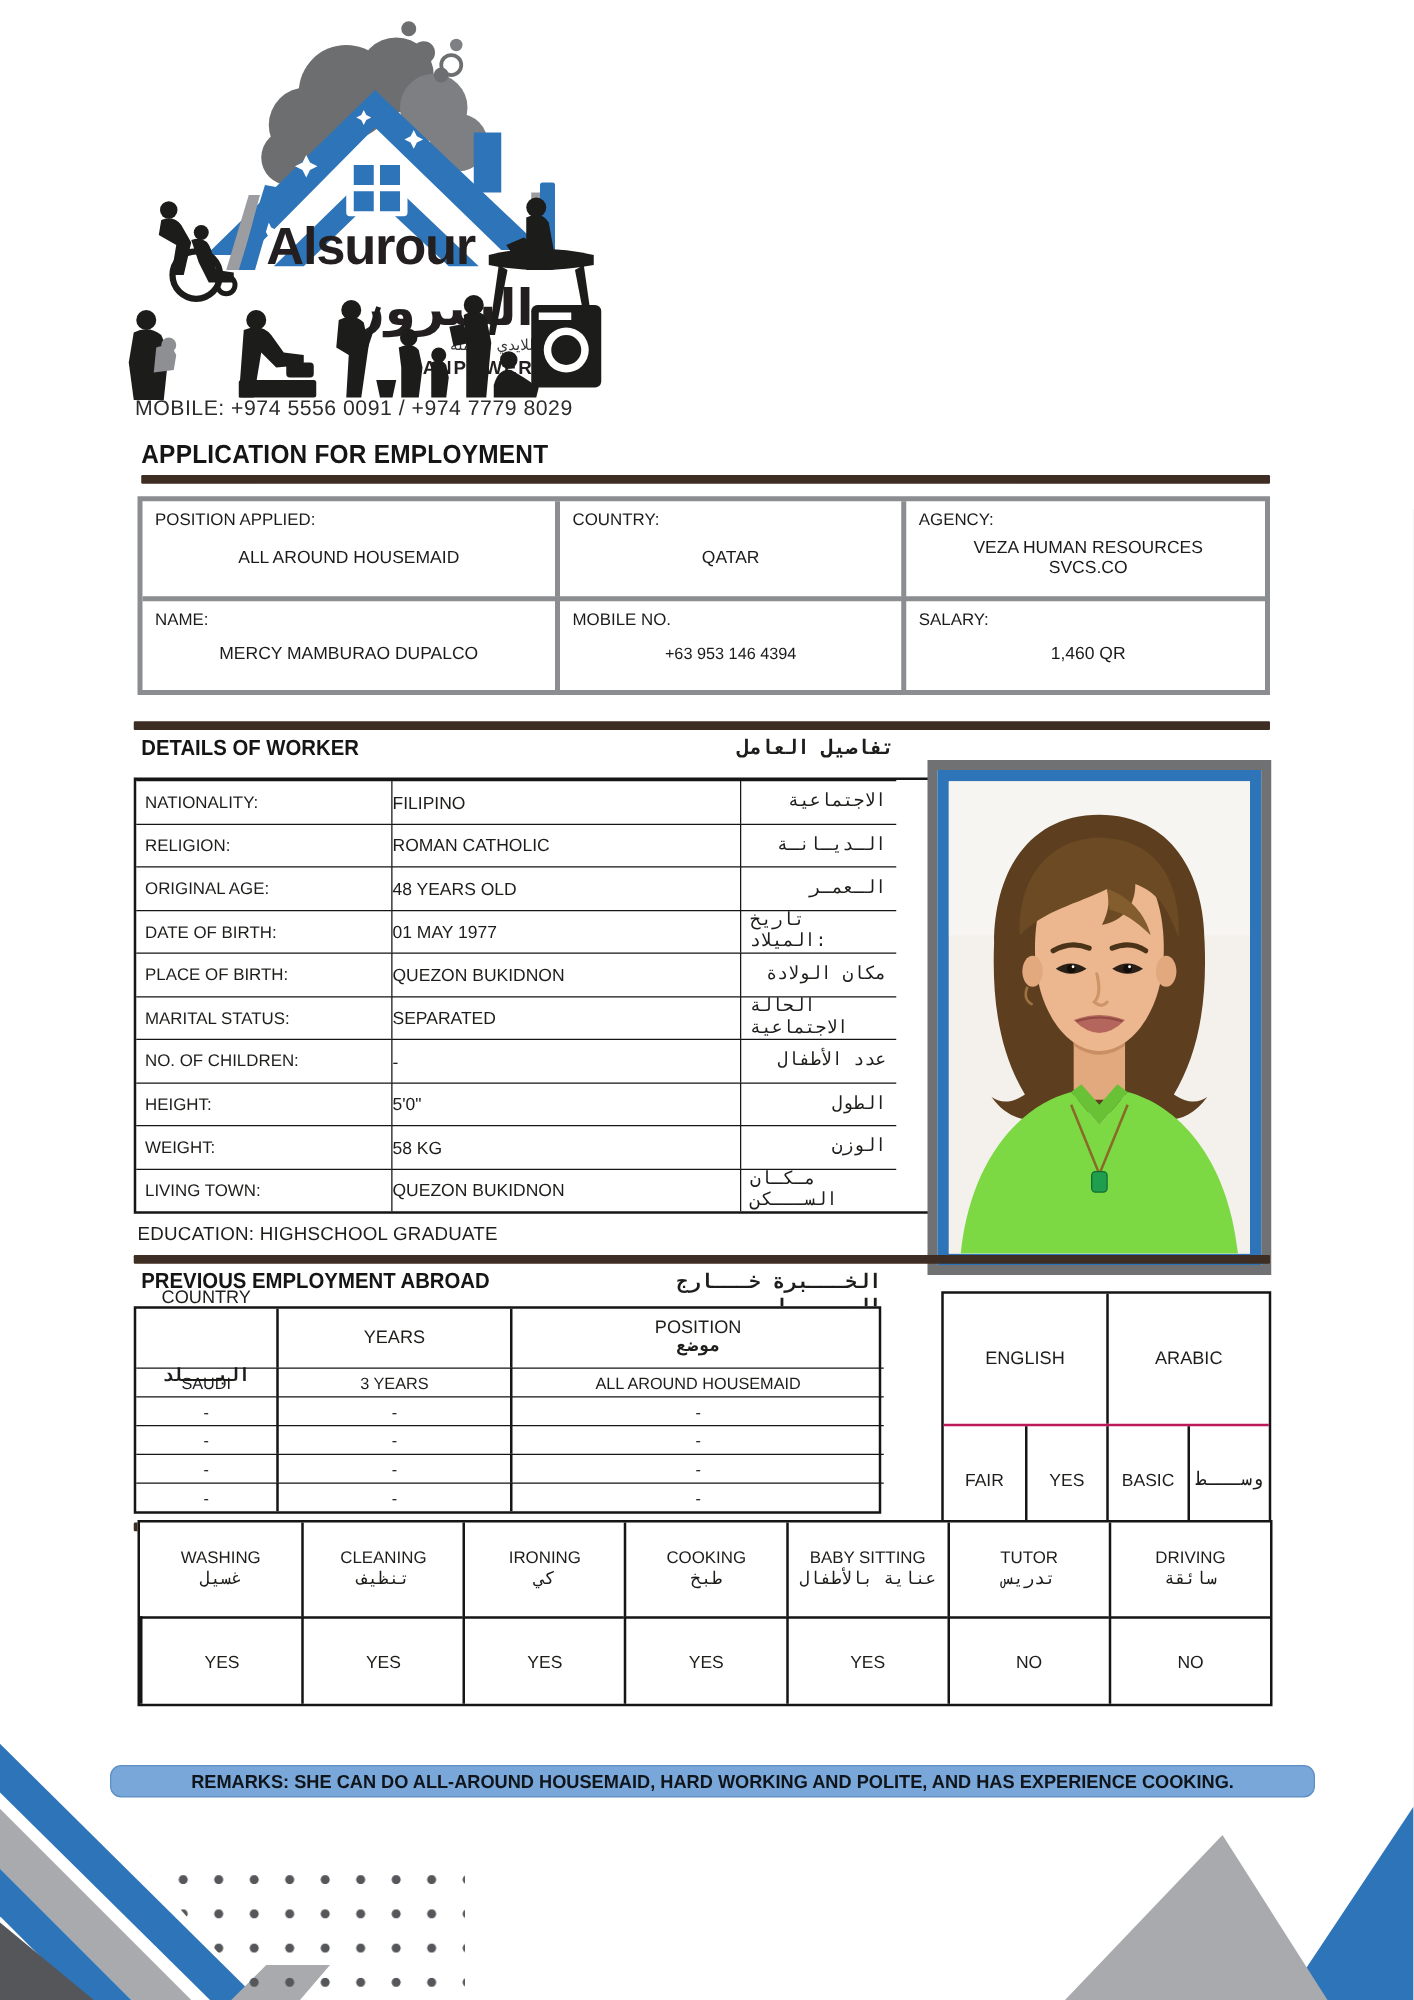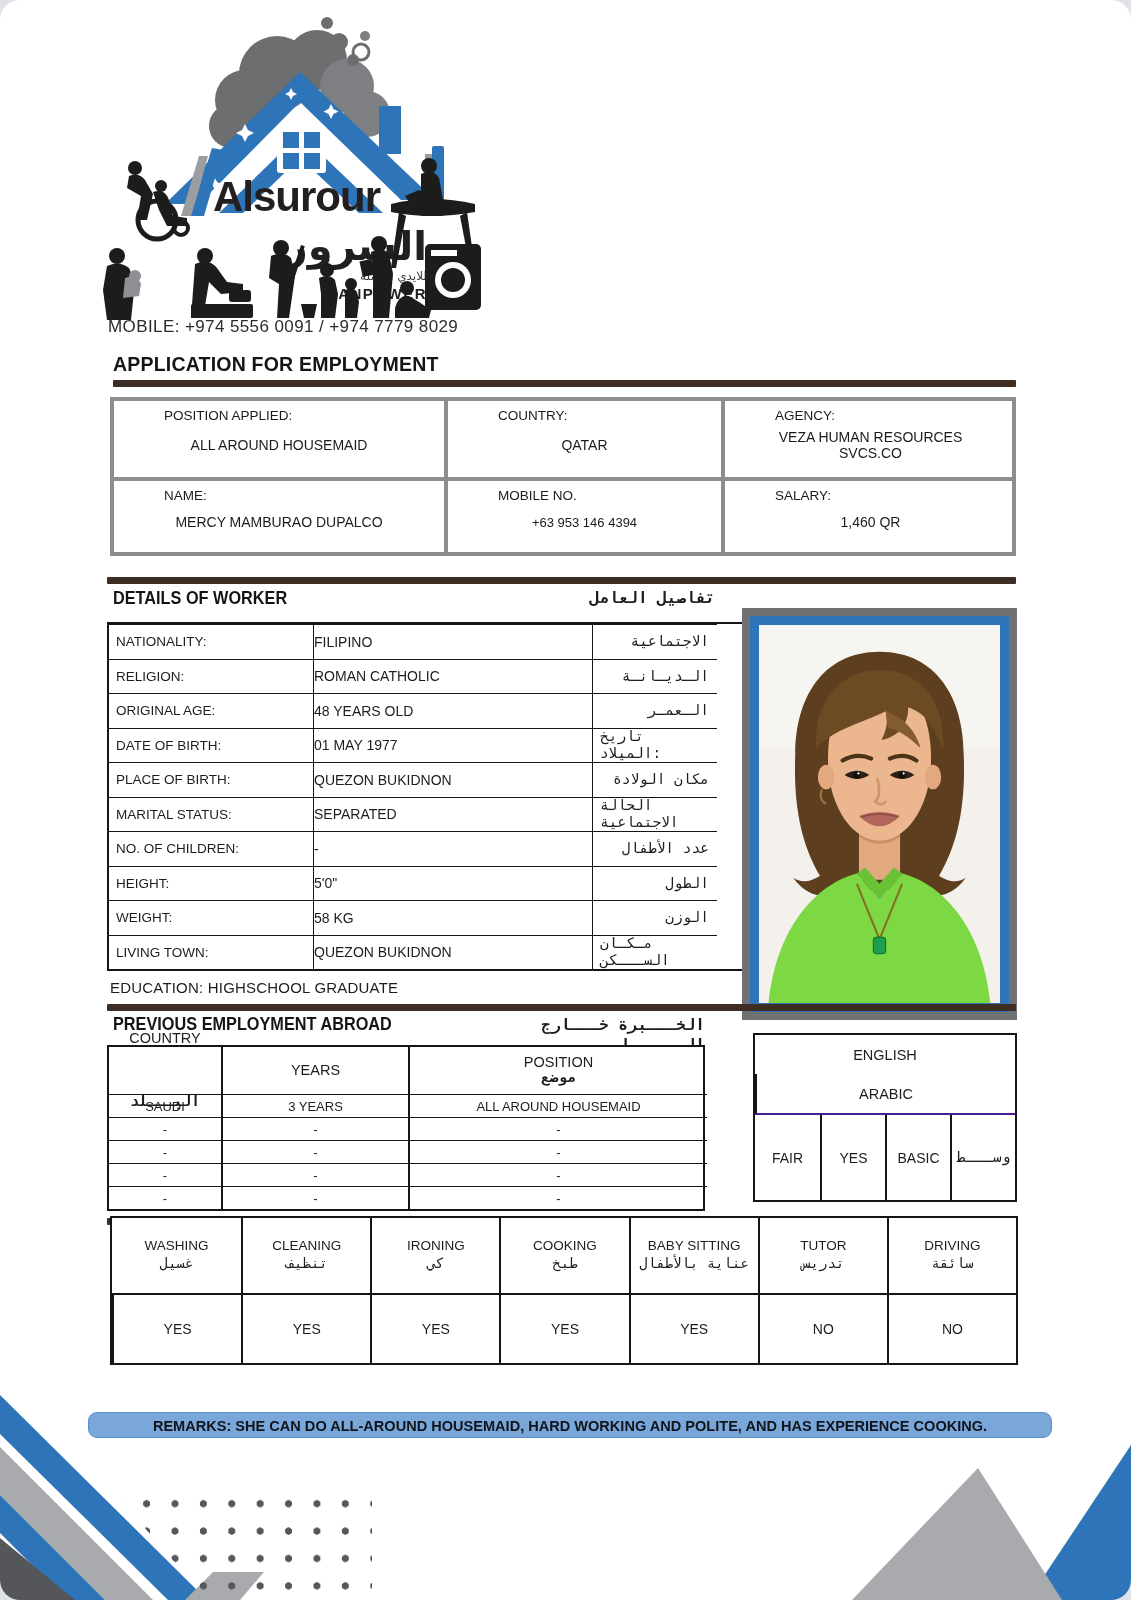--- a/index.html
+++ b/index.html
@@ -7,39 +7,39 @@
     --frame-gray:#6f7173;
     --border-gray:#8b8d90;
     --rule-brown:#3d2d23;
     --ink:#1d1d1b;
     --remarks-blue:#7aa7d9;
     --stripe-gray:#a8aaad;
     --dark-corner:#55565a;
   }
   *{margin:0;padding:0;box-sizing:border-box;}
   body{background:#dfe2e6;font-family:"Liberation Sans",sans-serif;color:var(--ink);}
-  .page{position:relative;width:1131px;height:1600px;background:#ffffff;margin:0 auto;overflow:hidden;border-radius:20px;}
+  .page{position:relative;width:1131px;height:1600px;background:#ffffff;margin:0 auto;overflow:hidden;}
   .abs{position:absolute;}
   .ar{font-family:Liberation Mono, monospace;}
   .condensed{transform:scaleX(.93);transform-origin:left center;}
   
   .mobile-line{left:108px;top:317px;font-size:17px;letter-spacing:.4px;color:#2c2c2c;}
   .h1{left:113px;top:352px;font-size:21px;font-weight:800;letter-spacing:.2px;color:#151515;}
   .rule{height:7px;background:var(--rule-brown);border-radius:1px;}
   .sec-title{font-size:17.5px;font-weight:800;color:#151515;}
   .sec-title-ar{font-size:16px;font-weight:700;text-align:right;}
   
   .t1{left:110px;top:397px;width:906px;height:159px;display:grid;
       grid-template-columns:330px 277px 295px;grid-template-rows:1fr 1fr;
       border:4px solid var(--border-gray);background:#fff;}
   .t1-cell{border-left:4px solid var(--border-gray);border-top:4px solid var(--border-gray);
       display:flex;flex-direction:column;padding:7px 10px 4px 10px;}
   .t1-cell.first-col{border-left:none;}
   .t1-cell.first-row{border-top:none;}
-  .t1-label{font-size:13.5px;color:#1b1b1b;margin-left:40px;}
+  .t1-label{font-size:13.5px;color:#1b1b1b;}
   .t1-value{flex:1;display:flex;align-items:center;justify-content:center;text-align:center;
       font-size:14px;color:#1b1b1b;padding-bottom:6px;}
   
   .t2{left:107px;top:622px;width:710px;display:grid;grid-template-columns:204px 279px 125px;
       grid-auto-rows:34.5px;border:2.5px solid #151515;background:#fff;}
   .t2 .c{border-top:1.5px solid #151515;display:flex;align-items:center;font-size:13.5px;padding-left:7px;}
   .t2 .val{border-left:1.5px solid #151515;font-size:14px;padding-left:0;}
   .t2 .arb{border-left:1.5px solid #151515;justify-content:flex-end;padding-right:8px;font-size:14.5px;}
   .education{left:110px;top:979px;font-size:15px;letter-spacing:.2px;}
   
@@ -48,25 +48,25 @@
   .t3 .hc{height:47px;border-left:2px solid #151515;display:flex;flex-direction:column;
       align-items:center;justify-content:center;line-height:1.1;}
   .t3 .hc.first{border-left:none;gap:48px;}
   .t3 .hc .en{font-size:14.5px;}
   .t3 .hc .arh{font-size:14.5px;font-weight:700;}
   .t3 .dc{height:23px;border-top:1.8px solid #151515;border-left:2px solid #151515;
       display:flex;align-items:center;justify-content:center;font-size:13px;}
   .t3 .dc.first{border-left:none;}
   
   .t4{left:753px;top:1033px;width:264px;border:2.5px solid #151515;background:#fff;}
-  .t4 .row1{display:grid;grid-template-columns:1fr;height:78px;}
+  .t4 .row1{display:grid;grid-template-columns:1fr 1fr;height:104px;}
   .t4 .row1 > div{display:flex;align-items:center;justify-content:center;font-size:14.5px;
       border-left:2px solid #151515;}
   .t4 .row1 > div:first-child{border-left:none;}
-  .t4 .row2{display:grid;grid-template-columns:1fr 1fr 1fr 1fr;height:87px;border-top:2px solid #4c1d95;}
+  .t4 .row2{display:grid;grid-template-columns:1fr 1fr 1fr 1fr;height:87px;border-top:2px solid #be185d;}
   .t4 .row2 > div{display:flex;align-items:center;justify-content:center;font-size:14px;
       border-left:2px solid #151515;}
   .t4 .row2 > div:first-child{border-left:none;}
   .t4 .row2 .arv{font-size:15px;}
   
   .t5{left:110px;top:1216px;width:908px;display:grid;grid-template-columns:repeat(7,1fr);
       border:2.5px solid #151515;background:#fff;}
   .t5 .sh{height:75px;border-left:2px solid #151515;display:flex;flex-direction:column;
       align-items:center;justify-content:center;gap:4px;line-height:1.05;}
   .t5 .sh:nth-child(1){border-left:none;}

